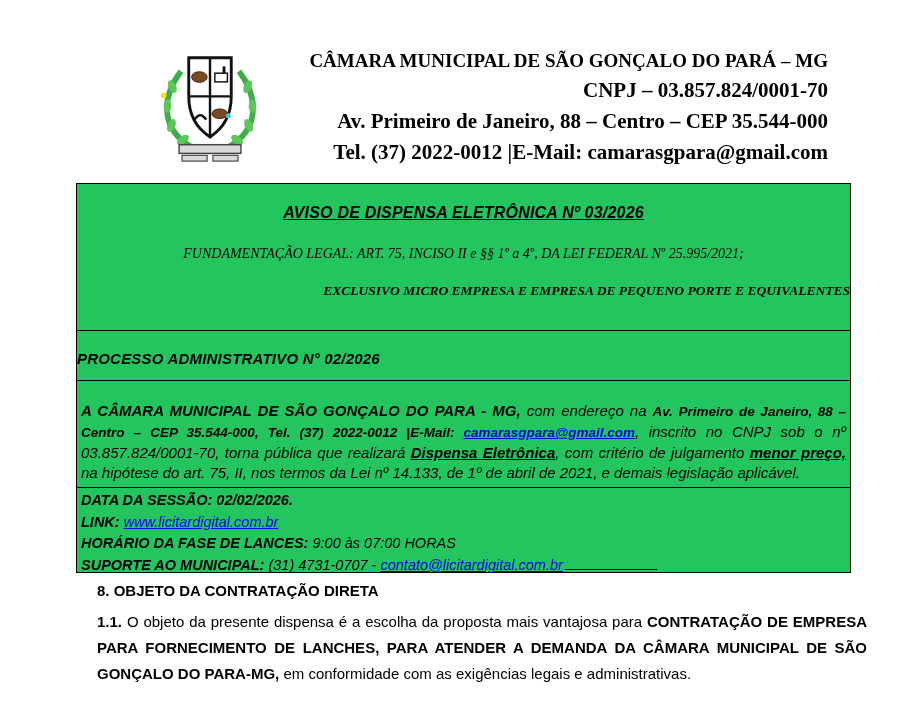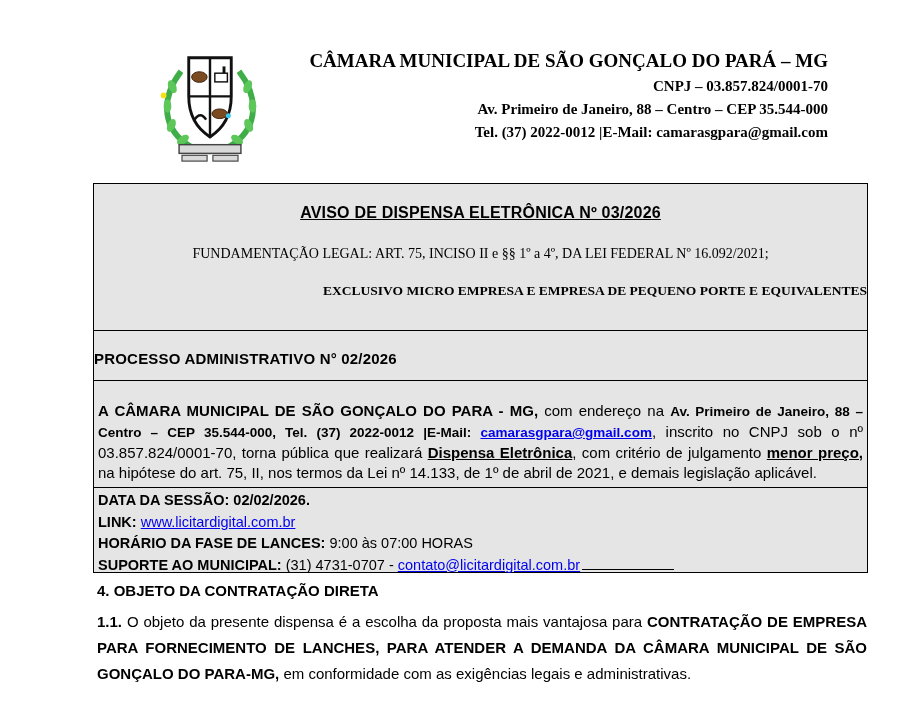--- a/index.html
+++ b/index.html
@@ -9,26 +9,26 @@
   }
   .page{position:absolute;inset:0;}
 
   
   .logo{position:absolute;left:152px;top:50px;width:116px;height:114px;}
   .letterhead{
     position:absolute;left:148px;top:50px;width:680px;text-align:right;
     font-family:"Liberation Serif",serif;font-weight:bold;
   }
   .lh-line1{font-size:19px;margin-bottom:6px;}
-  .lh-line{font-size:15px;margin-bottom:6px;}
+  .lh-line{font-size:21px;margin-bottom:6px;}
 
   
   .notice-table{
-    position:absolute;left:93px;top:183px;width:773px;
-    border:1px solid #000;background:#e5e5e5;
+    position:absolute;left:76px;top:183px;width:773px;
+    border:1px solid #000;background:#22c55e;font-style:italic;
   }
   .row{border-top:1px solid #000;box-sizing:border-box;}
   .row:first-child{border-top:none;}
   .row1{height:126px;text-align:center;}
   .notice-title{
     margin-top:20px;font-size:16px;font-weight:bold;text-decoration:underline;
     letter-spacing:.2px;
   }
   .legal-basis{
     margin-top:24px;font-family:"Liberation Serif",serif;font-size:14px;
@@ -104,31 +104,31 @@
   <div class="letterhead">
     <div class="lh-line1">CÂMARA MUNICIPAL DE SÃO GONÇALO DO PARÁ – MG</div>
     <div class="lh-line">CNPJ – 03.857.824/0001-70</div>
     <div class="lh-line">Av. Primeiro de Janeiro, 88 – Centro – CEP 35.544-000</div>
     <div class="lh-line">Tel. (37) 2022-0012 |E-Mail:  camarasgpara@gmail.com</div>
   </div>
 
   <div class="notice-table">
     <div class="row row1">
       <div class="notice-title">AVISO DE DISPENSA ELETRÔNICA Nº 03/2026</div>
-      <div class="legal-basis">FUNDAMENTAÇÃO LEGAL: ART. 75, INCISO II e §§ 1º a 4º, DA LEI FEDERAL Nº 16.092/2021;</div>
+      <div class="legal-basis">FUNDAMENTAÇÃO LEGAL: ART. 75, INCISO II e §§ 1º a 4º, DA LEI FEDERAL Nº 25.995/2021;</div>
       <div class="exclusive">EXCLUSIVO MICRO EMPRESA E EMPRESA DE PEQUENO PORTE E EQUIVALENTES</div>
     </div>
     <div class="row row2">
       <div class="process">PROCESSO ADMINISTRATIVO N° 02/2026</div>
     </div>
     <div class="row row3"><span class="b">A CÂMARA MUNICIPAL DE SÃO GONÇALO DO PARA - MG,</span><span> com endereço na </span><span class="bs">Av. Primeiro de Janeiro, 88 – Centro – CEP 35.544-000, Tel. (37) 2022-0012 |E-Mail: </span><span class="lkb">camarasgpara@gmail.com</span><span>, inscrito no CNPJ sob o nº 03.857.824/0001-70, torna pública que realizará </span><span class="bu">Dispensa Eletrônica</span><span>, com critério de julgamento </span><span class="bu">menor preço,</span><span> na hipótese do art. 75, II, nos termos da Lei nº 14.133, de 1º de abril de 2021, e demais legislação aplicável.</span></div>
     <div class="row row4">
       <div class="session-line"><span class="b">DATA DA SESSÃO: 02/02/2026.</span></div>
       <div class="session-line"><span class="b">LINK: </span><span class="lk">www.licitardigital.com.br</span></div>
       <div class="session-line"><span class="b">HORÁRIO DA FASE DE LANCES: </span><span>9:00 às 07:00 HORAS</span></div>
       <div class="session-line"><span class="b">SUPORTE AO MUNICIPAL: </span><span>(31) 4731-0707 - </span><span class="lk">contato@licitardigital.com.br</span><span class="trail-underline"></span></div>
     </div>
   </div>
 
-  <div class="sec-heading">4. OBJETO DA CONTRATAÇÃO DIRETA</div>
+  <div class="sec-heading">8. OBJETO DA CONTRATAÇÃO DIRETA</div>
   <div class="sec-para"><span class="b">1.1.</span><span> O objeto da presente dispensa é a escolha da proposta mais vantajosa para </span><span class="b">CONTRATAÇÃO DE EMPRESA PARA FORNECIMENTO DE LANCHES, PARA ATENDER A DEMANDA DA CÂMARA MUNICIPAL DE SÃO GONÇALO DO PARA-MG,</span><span> em conformidade com as exigências legais e administrativas.</span></div>
 
 </div>
 
 </body></html>

